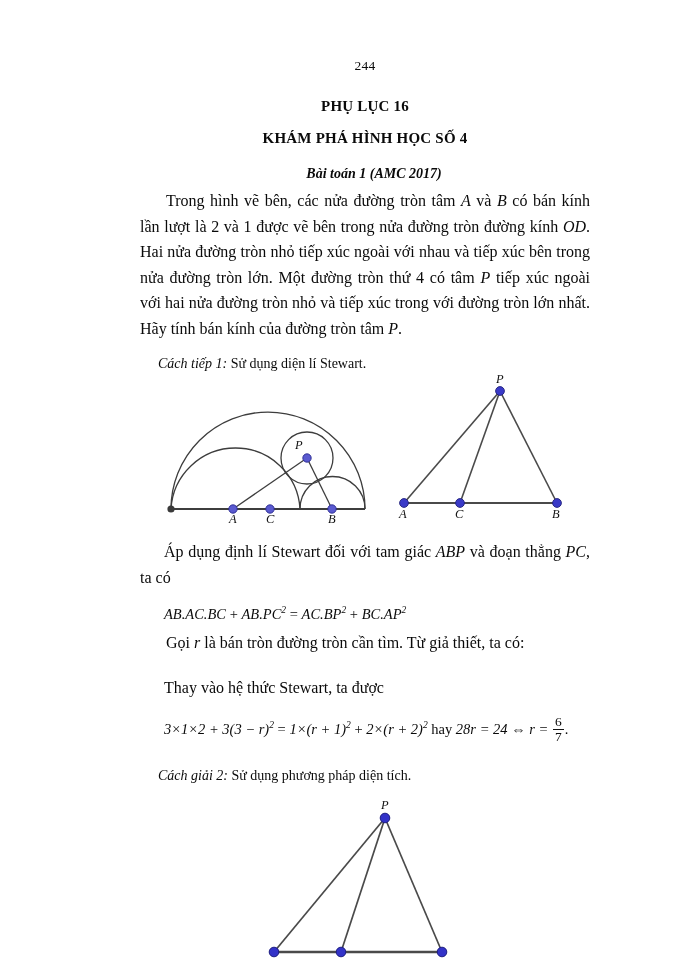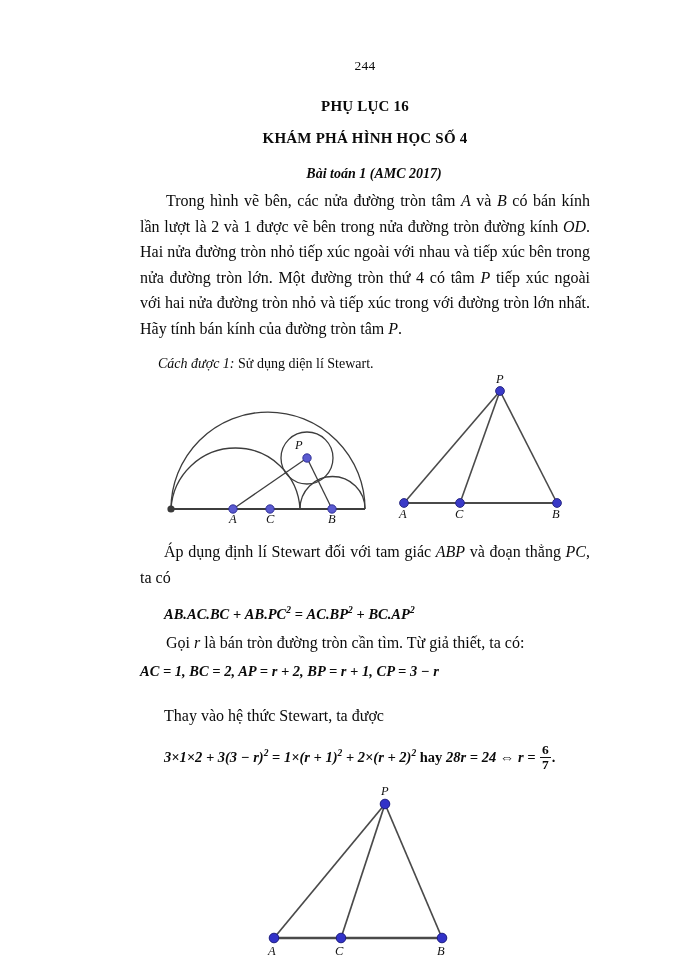--- a/index.html
+++ b/index.html
@@ -70,21 +70,20 @@
     line-height: 22px;
     margin: 12px 0 0 18px;
   }
   .method .mlabel { font-style: italic; }
 
   .mathline {
     font-family: "Liberation Serif", "DejaVu Serif", serif;
     font-size: 14.5px;
     line-height: 24px;
     font-style: italic;
-    font-weight: bold;
   }
   .mathline .up { font-style: normal; }
   sup.exp { font-size: 0.66em; font-style: italic; vertical-align: super; }
 
   .eq-indent { margin: 8px 0 0 24px; }
   .eq-left { margin: 4px 0 0 0; }
 
   .frac {
     display: inline-block;
     vertical-align: -0.52em;
@@ -125,21 +124,21 @@
 
     <div class="page-number">244</div>
 
     <div class="heading h1">PHỤ LỤC 16</div>
     <div class="heading h2">KHÁM PHÁ HÌNH HỌC SỐ 4</div>
 
     <div class="problem-label">Bài toán 1 (AMC 2017)</div>
 
     <p class="body"><span>Trong hình vẽ bên, các nửa đường tròn tâm </span><span class="it">A</span><span> và </span><span class="it">B</span><span> có bán kính lần lượt là 2 và 1 được vẽ bên trong nửa đường tròn đường kính </span><span class="it">OD</span><span>. Hai nửa đường tròn nhỏ tiếp xúc ngoài với nhau và tiếp xúc bên trong nửa đường tròn lớn. Một đường tròn thứ 4 có tâm </span><span class="it">P</span><span> tiếp xúc ngoài với hai nửa đường tròn nhỏ và tiếp xúc trong với đường tròn lớn nhất. Hãy tính bán kính của đường tròn tâm </span><span class="it">P</span><span>.</span></p>
 
-    <div class="method"><span class="mlabel">Cách được 1:</span><span> Sử dụng diện lí Stewart.</span></div>
+    <div class="method"><span class="mlabel">Cách tiếp 1:</span><span> Sử dụng diện lí Stewart.</span></div>
 
     <div class="figrow">
 
       <svg class="fig-abs" style="left:28px; top:0px;" width="215" height="140" viewBox="0 0 215 140">
 
         <path d="M 3 126 A 97 97 0 0 1 197 126" fill="none" stroke="#3d3d3d" stroke-width="1.3"></path>
 
         <path d="M 3 126 A 64.6 64.6 0 0 1 132 126" fill="none" stroke="#3d3d3d" stroke-width="1.3"></path>
 
         <path d="M 132 126 A 32.4 32.4 0 0 1 197 126" fill="none" stroke="#3d3d3d" stroke-width="1.3"></path>
@@ -179,26 +178,26 @@
         <text class="lbl" x="106" y="6">P</text>
       </svg>
     </div>
 
     <p class="body noindent" style="text-indent:24px;"><span>Áp dụng định lí Stewart đối với tam giác </span><span class="it">ABP</span><span>  và đoạn thẳng </span><span class="it">PC</span><span>, ta có</span></p>
 
     <div class="mathline eq-indent"><span>AB.AC.BC</span><span class="up"> + </span><span>AB.PC</span><sup class="exp">2</sup><span class="up"> = </span><span>AC.BP</span><sup class="exp">2</sup><span class="up"> + </span><span>BC.AP</span><sup class="exp">2</sup></div>
 
     <p class="body"><span>Gọi </span><span class="it">r</span><span> là bán tròn đường tròn cần tìm. Từ giả thiết, ta có:</span></p>
 
-    <div class="mathline eq-left">AC = 1, BC = 2, AP = r + 2, BP = r + 1, CP = 3 − r</div>
 
     <p class="body" style="text-indent:24px;margin-top:20px;">Thay vào hệ thức Stewart, ta được</p>
 
     <div class="mathline eq-indent" style="margin-top:12px;"><span>3×1×2 + 3(3 − r)</span><sup class="exp">2</sup><span class="up"> = </span><span>1×(r + 1)</span><sup class="exp">2</sup><span class="up"> + </span><span>2×(r + 2)</span><sup class="exp">2</sup><span class="up"> hay </span><span>28r = 24 </span><span class="up">⇔</span><span> r = </span><span class="frac"><span class="num">6</span><span class="den">7</span></span><span class="up">.</span></div>
 
+    <div class="method" style="margin-top:20px;"><span class="mlabel">Cách giải 2:</span><span> Sử dụng phương pháp diện tích.</span></div>
 
     <div class="fig-bottom">
       <svg class="fig-abs" style="left:112px; top:6px;" width="220" height="180" viewBox="0 0 220 180">
         <line x1="22" y1="155" x2="190" y2="155" stroke="#4a4a4a" stroke-width="2.4"></line>
         <line x1="22" y1="155" x2="133" y2="21" stroke="#4a4a4a" stroke-width="1.7"></line>
         <line x1="133" y1="21" x2="190" y2="155" stroke="#4a4a4a" stroke-width="1.7"></line>
         <line x1="133" y1="21" x2="89" y2="155" stroke="#4a4a4a" stroke-width="1.7"></line>
         <circle cx="22" cy="155" r="4.8" fill="#3232c8" stroke="#1c1c80" stroke-width="1"></circle>
         <circle cx="89" cy="155" r="4.8" fill="#3232c8" stroke="#1c1c80" stroke-width="1"></circle>
         <circle cx="190" cy="155" r="4.8" fill="#3232c8" stroke="#1c1c80" stroke-width="1"></circle>

